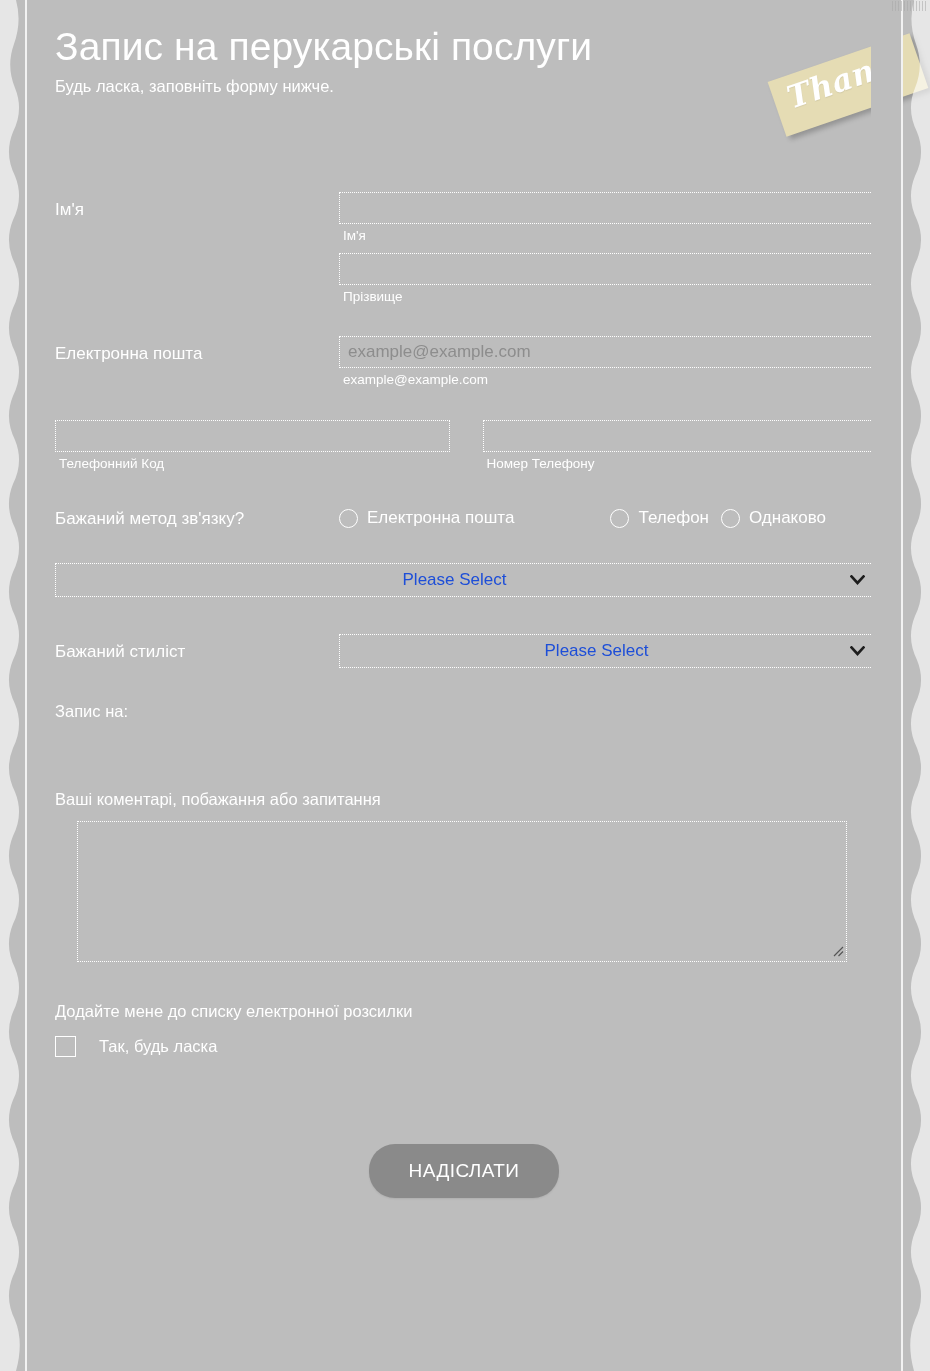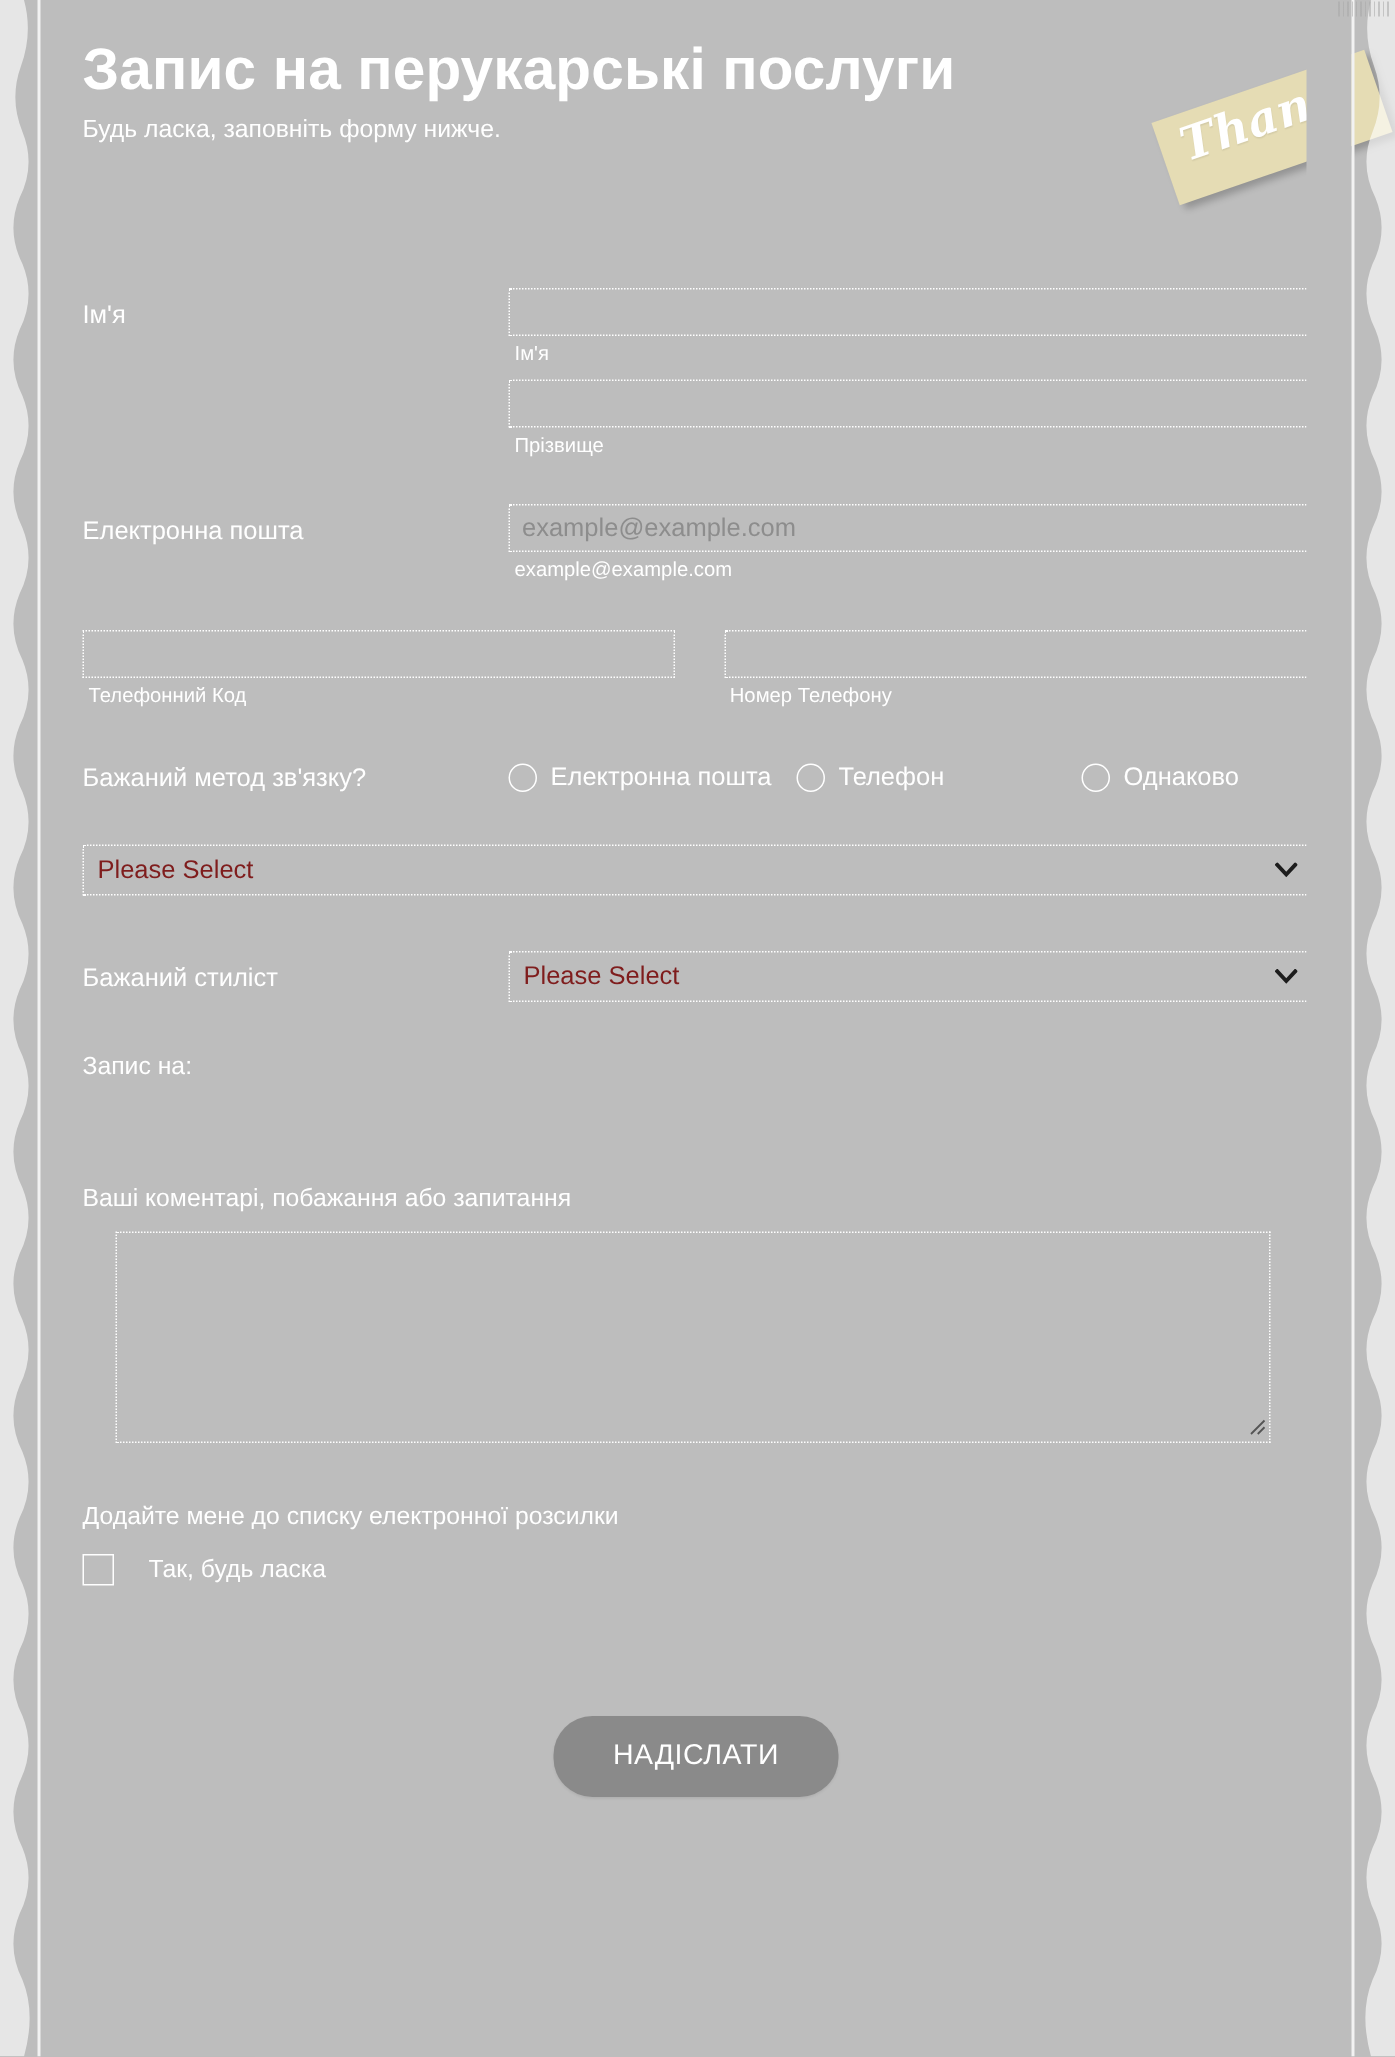--- a/index.html
+++ b/index.html
@@ -59,21 +59,21 @@
     padding: 0;
   }
 
   
   .form-header {
     padding: 26px 0 0 28px;
   }
   .form-title {
     color: #ffffff;
     font-size: 39px;
-    font-weight: 700;
+    font-weight: 400;
     line-height: 1.08;
     letter-spacing: .1px;
     margin: 0;
     white-space: nowrap;
   }
   .form-subtitle {
     color: #ffffff;
     font-size: 16.5px;
     font-weight: 400;
     margin: 9px 0 0 0;
@@ -178,44 +178,45 @@
   .radio-opt {
     display: flex;
     align-items: flex-start;
     color: #ffffff;
     font-size: 17px;
     line-height: 1.45;
     cursor: pointer;
     margin-right: 12px;
   }
   .radio-opt.w1 { width: 180px; }
-  .radio-opt.w2 { width: 178px; }
+  .radio-opt.w2 { width: 178px; justify-content: flex-end; }
   .radio-dot {
     flex: 0 0 auto;
     width: 19px; height: 19px;
     border: 1.6px solid #ffffff;
     border-radius: 50%;
     margin-right: 9px;
     margin-top: 3px;
     background: transparent;
   }
 
   
   .sel-wrap { position: relative; width: 100%; }
   .dotted-select {
     appearance: none; -webkit-appearance: none; -moz-appearance: none;
     width: 100%;
     height: 34px;
     background: transparent;
     border: 1px dotted #ffffff;
-    color: #7f1d1d;
+    color: #1d4ed8;
     font-family: "Liberation Sans", sans-serif;
     font-size: 17px;
     padding: 2px 32px 2px 9px;
     outline: none;
+    text-align: center;
   }
   .sel-chevron {
     position: absolute;
     right: 12px; top: 50%;
     transform: translateY(-50%);
     pointer-events: none;
     line-height: 0;
   }
   .sel-chevron svg { display: block; }
 

